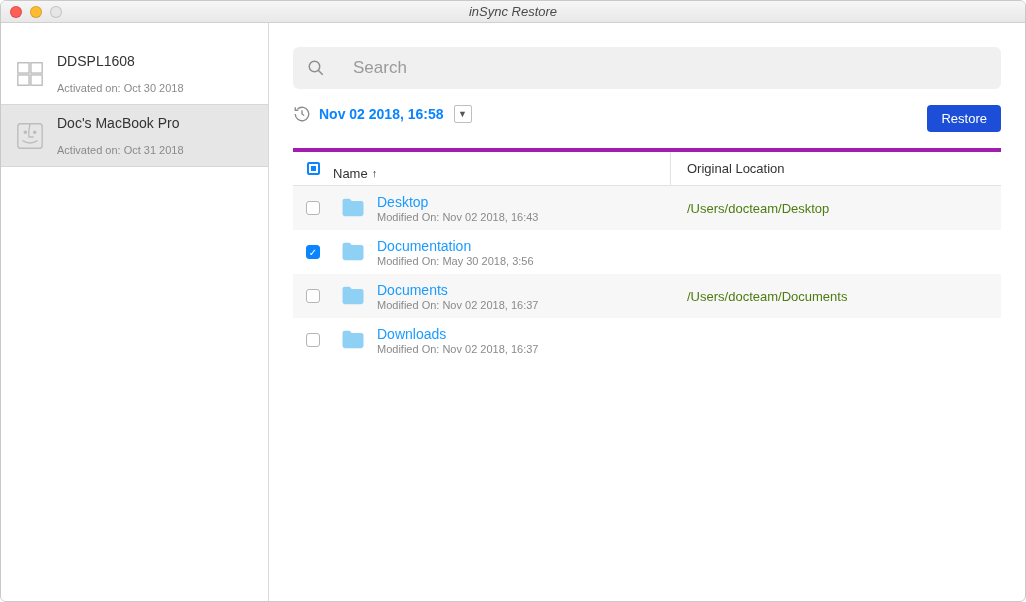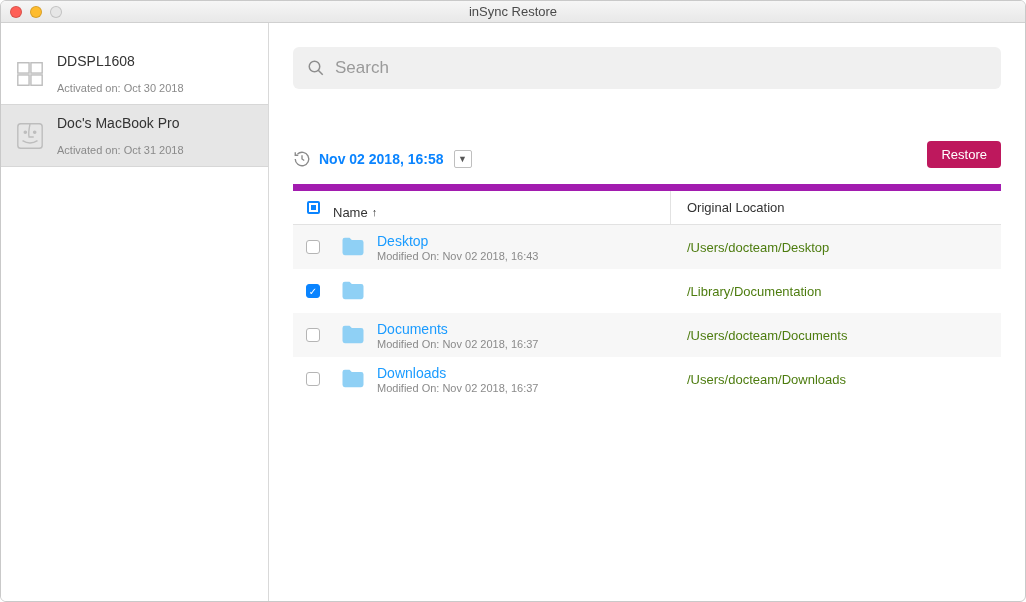--- a/index.html
+++ b/index.html
@@ -40,20 +40,21 @@
   .tl-close { background: #ff5f57; }
   .tl-min   { background: #febc2e; }
   .tl-max   { background: #e6e6e6; }
   .title {
     position: absolute;
     left: 0; right: 0;
     text-align: center;
     font-size: 13px;
     color: #4a4a4a;
     pointer-events: none;
+    font-style: italic;
   }
   .body {
     flex: 1;
     display: flex;
     min-height: 0;
   }
   .sidebar {
     width: 268px;
     border-right: 1px solid #d9d9d9;
     background: #fff;
@@ -93,37 +94,37 @@
     padding: 24px 24px 0 24px;
     min-width: 0;
   }
   .search-wrap {
     background: #f0f0f0;
     border-radius: 6px;
     height: 42px;
     display: flex;
     align-items: center;
     padding: 12px 14px;
-    gap: 10px;
+    gap: 28px;
   }
   .search-wrap svg { color: #8e8e8e; }
   .search-input {
     border: none;
     background: transparent;
     outline: none;
     font-size: 17px;
     color: #555;
     flex: 1;
   }
   .search-input::placeholder { color: #9a9a9a; }
   .toolbar {
     display: flex;
-    align-items: flex-end;
+    align-items: flex-start;
     justify-content: space-between;
-    margin-top: 52px;
+    margin-top: 16px;
   }
   .snapshot {
     display: flex;
     align-items: center;
     gap: 8px;
   }
   .snapshot svg { color: #8a8a8a; }
   .snapshot-time {
     color: #0a84ff;
     font-size: 14px;
@@ -135,31 +136,31 @@
     border-radius: 2px;
     display: flex;
     align-items: center;
     justify-content: center;
     font-size: 9px;
     color: #555;
     cursor: pointer;
     margin-left: 2px;
   }
   .restore-btn {
-    background: #be185d;
+    background: #1d4ed8;
     color: #fff;
     border: none;
     border-radius: 4px;
     padding: 6px 14px;
     font-size: 13px;
     cursor: pointer;
   }
   .table {
     margin-top: 16px;
-    border-top: 7px solid #a21caf;
+    border-top: 4px solid #a21caf;
   }
   .thead {
     display: flex;
     align-items: center;
     height: 34px;
     font-size: 13px;
     color: #333;
     border-bottom: 1px solid #e2e2e2;
   }
   .col-check { width: 40px; display:flex; justify-content:center; }
@@ -307,23 +308,26 @@
             </div>
             <div class="row">
               <div class="col-check">
                 <div class="chk checked">✓</div>
               </div>
               <div class="col-name">
                 <div class="namecell">
                   <svg class="folder-icon" width="28" height="28" viewBox="0 0 24 24" fill="currentColor">
                     <path d="M3 6a2 2 0 0 1 2-2h4l2 2h8a2 2 0 0 1 2 2v9a2 2 0 0 1-2 2H5a2 2 0 0 1-2-2z"></path>
                   </svg>
+                  <div>
+                    <div class="fname">Documentation</div>
+                    <div class="fmod">Modified On: May 30 2018, 3:56</div>
+                  </div>
                 </div>
               </div>
-              <div class="col-loc"><span class="loc">/Library/Documentation</span></div>
             </div>
             <div class="row">
               <div class="col-check">
                 <div class="chk"></div>
               </div>
               <div class="col-name">
                 <div class="namecell">
                   <svg class="folder-icon" width="28" height="28" viewBox="0 0 24 24" fill="currentColor">
                     <path d="M3 6a2 2 0 0 1 2-2h4l2 2h8a2 2 0 0 1 2 2v9a2 2 0 0 1-2 2H5a2 2 0 0 1-2-2z"></path>
                   </svg>
@@ -343,19 +347,18 @@
                 <div class="namecell">
                   <svg class="folder-icon" width="28" height="28" viewBox="0 0 24 24" fill="currentColor">
                     <path d="M3 6a2 2 0 0 1 2-2h4l2 2h8a2 2 0 0 1 2 2v9a2 2 0 0 1-2 2H5a2 2 0 0 1-2-2z"></path>
                   </svg>
                   <div>
                     <div class="fname">Downloads</div>
                     <div class="fmod">Modified On: Nov 02 2018, 16:37</div>
                   </div>
                 </div>
               </div>
-              <div class="col-loc"><span class="loc">/Users/docteam/Downloads</span></div>
             </div>
           </div>
       </div>
     </div>
   </div>
 </div>
 
 </body></html>

